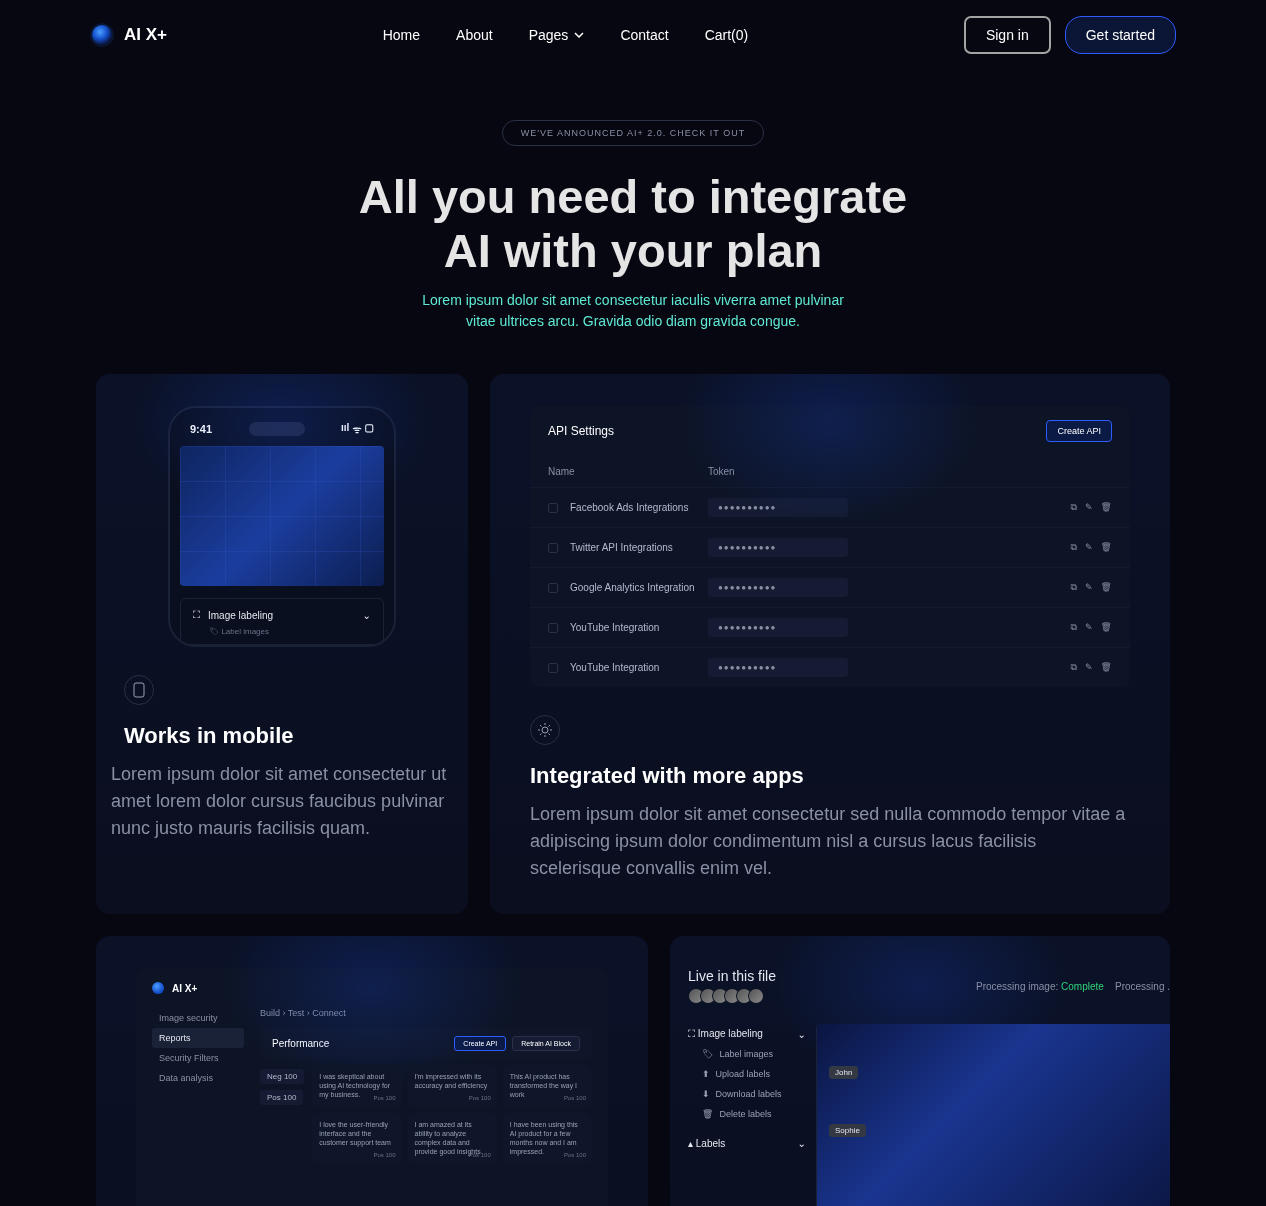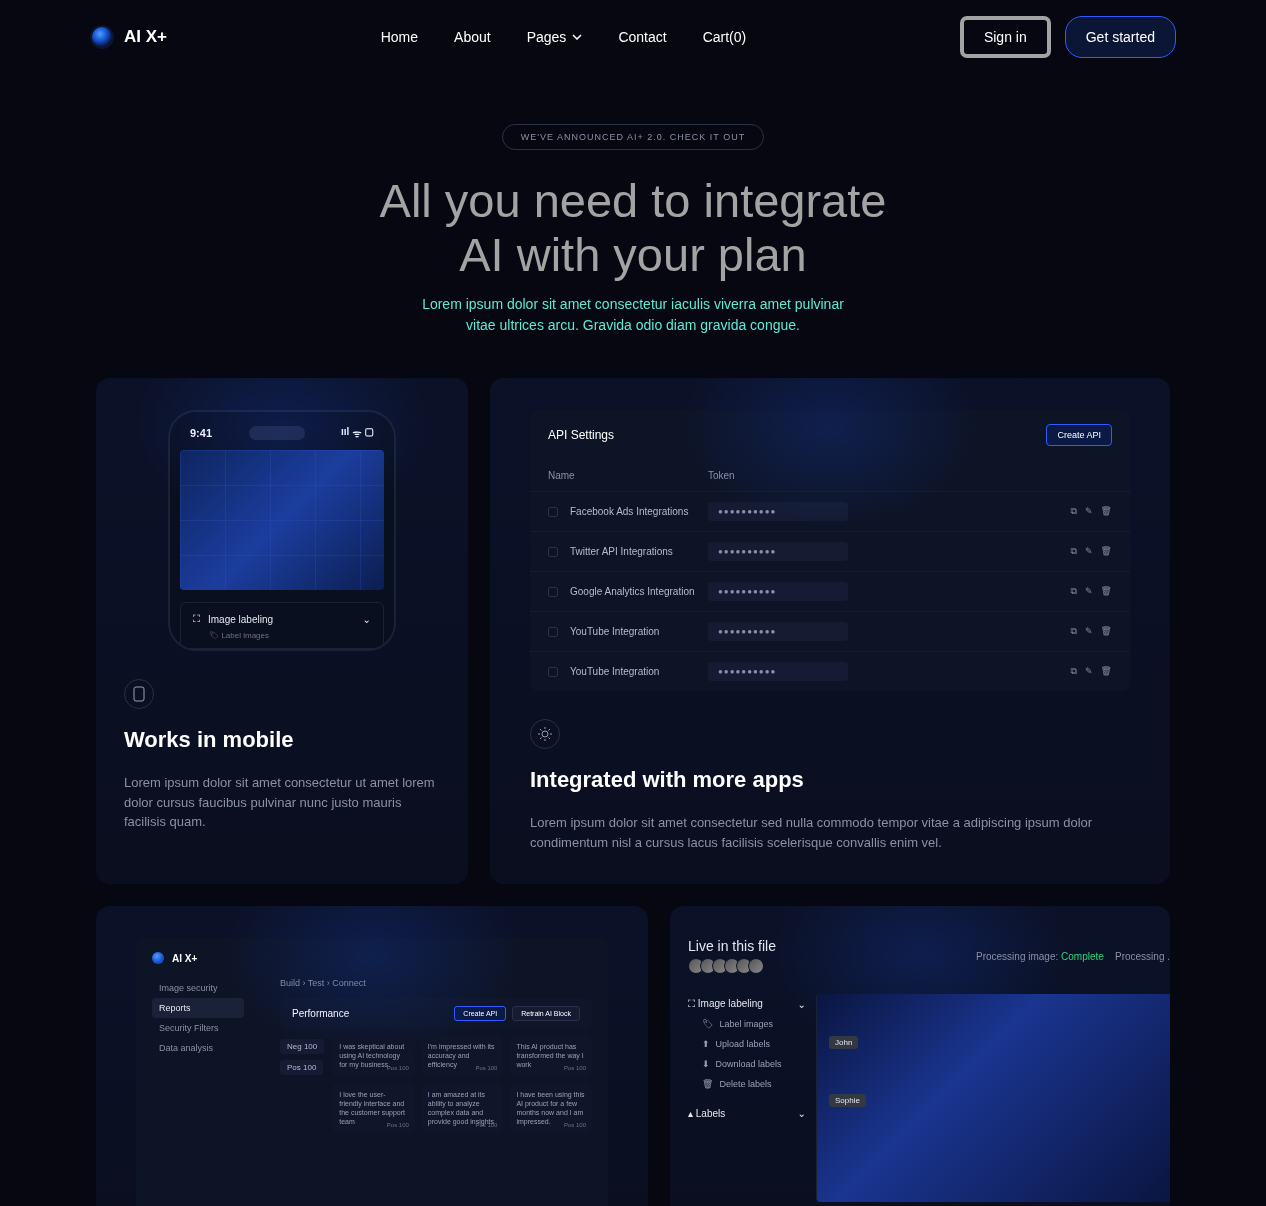--- a/index.html
+++ b/index.html
@@ -4,61 +4,61 @@
 <style>
 *{margin:0;padding:0;box-sizing:border-box}
 body{background:#070712;color:#fff;font-family:-apple-system,BlinkMacSystemFont,'Segoe UI',sans-serif;min-height:1206px;width:1266px;overflow-x:hidden}
 .nav{display:flex;align-items:center;justify-content:space-between;padding:16px 90px}
 .logo{display:flex;align-items:center;gap:10px}
 .logo-circle{width:24px;height:24px;border-radius:50%;background:radial-gradient(circle at 40% 35%,#4a9fff 0%,#1550cc 40%,#0a1845 70%,#050818 100%);border:2px solid #0a1530}
 .logo-text{font-size:17px;font-weight:600}
 .nav-links{display:flex;gap:36px;align-items:center}
 .nav-link{color:#fff;font-size:14px;display:flex;align-items:center;gap:6px}
 .nav-actions{display:flex;gap:14px}
-.btn-outline{background:transparent;border:4px solid #a3a3a3;color:#fff;padding:9px 20px;border-radius:7px;font-size:14px}
+.btn-outline{background:transparent;border:2px solid #a3a3a3;color:#fff;padding:9px 20px;border-radius:7px;font-size:14px}
 .btn-primary{background:#0b1535;border:1px solid #2f5cff;color:#fff;padding:9px 20px;border-radius:17px;font-size:14px}
 .hero{text-align:center;margin-top:50px}
 .badge{display:inline-block;border:1px solid #2a3045;border-radius:20px;padding:7px 18px;font-size:9px;letter-spacing:1px;color:#8a90a5}
-.hero h1{font-size:47px;font-weight:400;margin-top:24px;line-height:1.15;color:#a3a3a3}
+.hero h1{font-size:47px;font-weight:700;margin-top:24px;line-height:1.15;color:#e5e5e5}
 .hero p{color:#5eead4;font-size:14px;margin-top:12px;line-height:1.5}
 .cards{display:flex;gap:22px;padding:0 96px;margin-top:42px}
 .card{background:linear-gradient(180deg,#0b1228 0%,#0a0e1f 100%);border-radius:14px;padding:0 0 32px;position:relative;overflow:hidden}
 .card::before{content:'';position:absolute;top:-50px;left:50%;transform:translateX(-50%);width:300px;height:200px;background:radial-gradient(ellipse,#1a4fef33 0%,transparent 70%);pointer-events:none}
 .card1{width:372px}
 .card2{flex:1}
 .phone{margin:32px auto 28px;width:228px;border:2px solid #1a2238;border-radius:28px;padding:12px 10px 0;background:#0a0f1f}
 .phone-top{display:flex;justify-content:space-between;align-items:center;padding:2px 10px 10px;font-size:11px;font-weight:600}
 .notch{width:56px;height:14px;background:#1f2538;border-radius:10px}
 .status-icons{display:flex;gap:3px;font-size:10px}
 .phone-img{height:140px;background:linear-gradient(135deg,#0e2560 0%,#1b3d9e 50%,#0c1e50 100%);border-radius:4px;position:relative;overflow:hidden}
 .grid-overlay{position:absolute;inset:0;background-image:linear-gradient(#3a5fd833 1px,transparent 1px),linear-gradient(90deg,#3a5fd833 1px,transparent 1px);background-size:45px 35px}
 .lbl-box{margin-top:12px;border:1px solid #1a2238;border-radius:6px;padding:10px 12px 8px}
 .lbl-row{display:flex;align-items:center;gap:8px;font-size:10px;color:#e5e7f0}
 .lbl-sub{font-size:8px;color:#6a7088;margin-top:6px;margin-left:16px}
 .icon-circle{width:30px;height:30px;border:1px solid #2a3045;border-radius:50%;display:flex;align-items:center;justify-content:center;margin:0 0 18px 28px}
 .card h2{font-size:22px;font-weight:600;padding:0 28px}
-.card-desc{color:#8a90a5;font-size:13px;padding:0 28px;margin-top:20px;line-height:1.5}
+.card-desc{color:#8a90a5;font-size:18px;padding:0 15px;margin-top:12px;line-height:1.5}
 .api-panel{margin:32px 40px 28px;background:#0d1426;border-radius:8px;overflow:hidden}
 .api-head{display:flex;justify-content:space-between;align-items:center;padding:14px 18px;font-size:12px}
 .api-btn{border:1px solid #2f5cff;background:#0b1a45;color:#fff;font-size:9px;padding:5px 10px;border-radius:4px}
 .api-cols{display:flex;padding:10px 18px;font-size:10px;color:#8a90a5}
 .api-col-name{width:160px}
 .api-row{display:flex;align-items:center;padding:10px 18px;border-top:1px solid #141b30;font-size:10px}
 .api-check{width:10px;height:10px;border:1px solid #2a3045;border-radius:2px;margin-right:12px}
 .api-name{width:138px;color:#b5bad0}
 .api-token{width:140px;background:#141b32;padding:5px 10px;border-radius:3px;color:#8a90a5;letter-spacing:1px;font-size:8px}
 .api-actions{margin-left:auto;display:flex;gap:8px;font-size:9px;color:#8a90a5}
 .cards2{display:flex;gap:22px;padding:0 96px;margin-top:22px}
 .card3{width:552px}
 .card4{flex:1}
 .dash{margin:32px 40px 0;background:#0d1426;border-radius:8px;padding:14px 16px;height:280px;overflow:hidden}
 .dash-head{display:flex;align-items:center;gap:8px;margin-bottom:14px}
 .dash-logo{width:12px;height:12px;border-radius:50%;background:radial-gradient(circle at 40% 35%,#4a9fff 0%,#1550cc 60%)}
 .dash-brand{font-size:10px;font-weight:600}
-.dash-body{display:flex;gap:36px}
+.dash-body{display:flex;gap:16px}
 .dash-side{width:92px}
 .side-item{font-size:9px;color:#8a90a5;padding:5px 7px;border-radius:3px}
 .side-item.active{background:#1a2238;color:#e5e7f0}
 .dash-main{flex:1}
 .crumbs{font-size:9px;color:#8a90a5}
 .perf-box{background:#0f1629;border-radius:6px;padding:8px 12px;margin-top:10px;display:flex;align-items:center;justify-content:space-between}
 .perf-title{font-size:10px}
 .perf-btns{display:flex;gap:6px}
 .perf-btn{font-size:7px;padding:3px 8px;border-radius:3px;border:1px solid #2f5cff;background:#0b1a45;color:#fff}
 .perf-btn.alt{border-color:#2a3045;background:#141b32}

